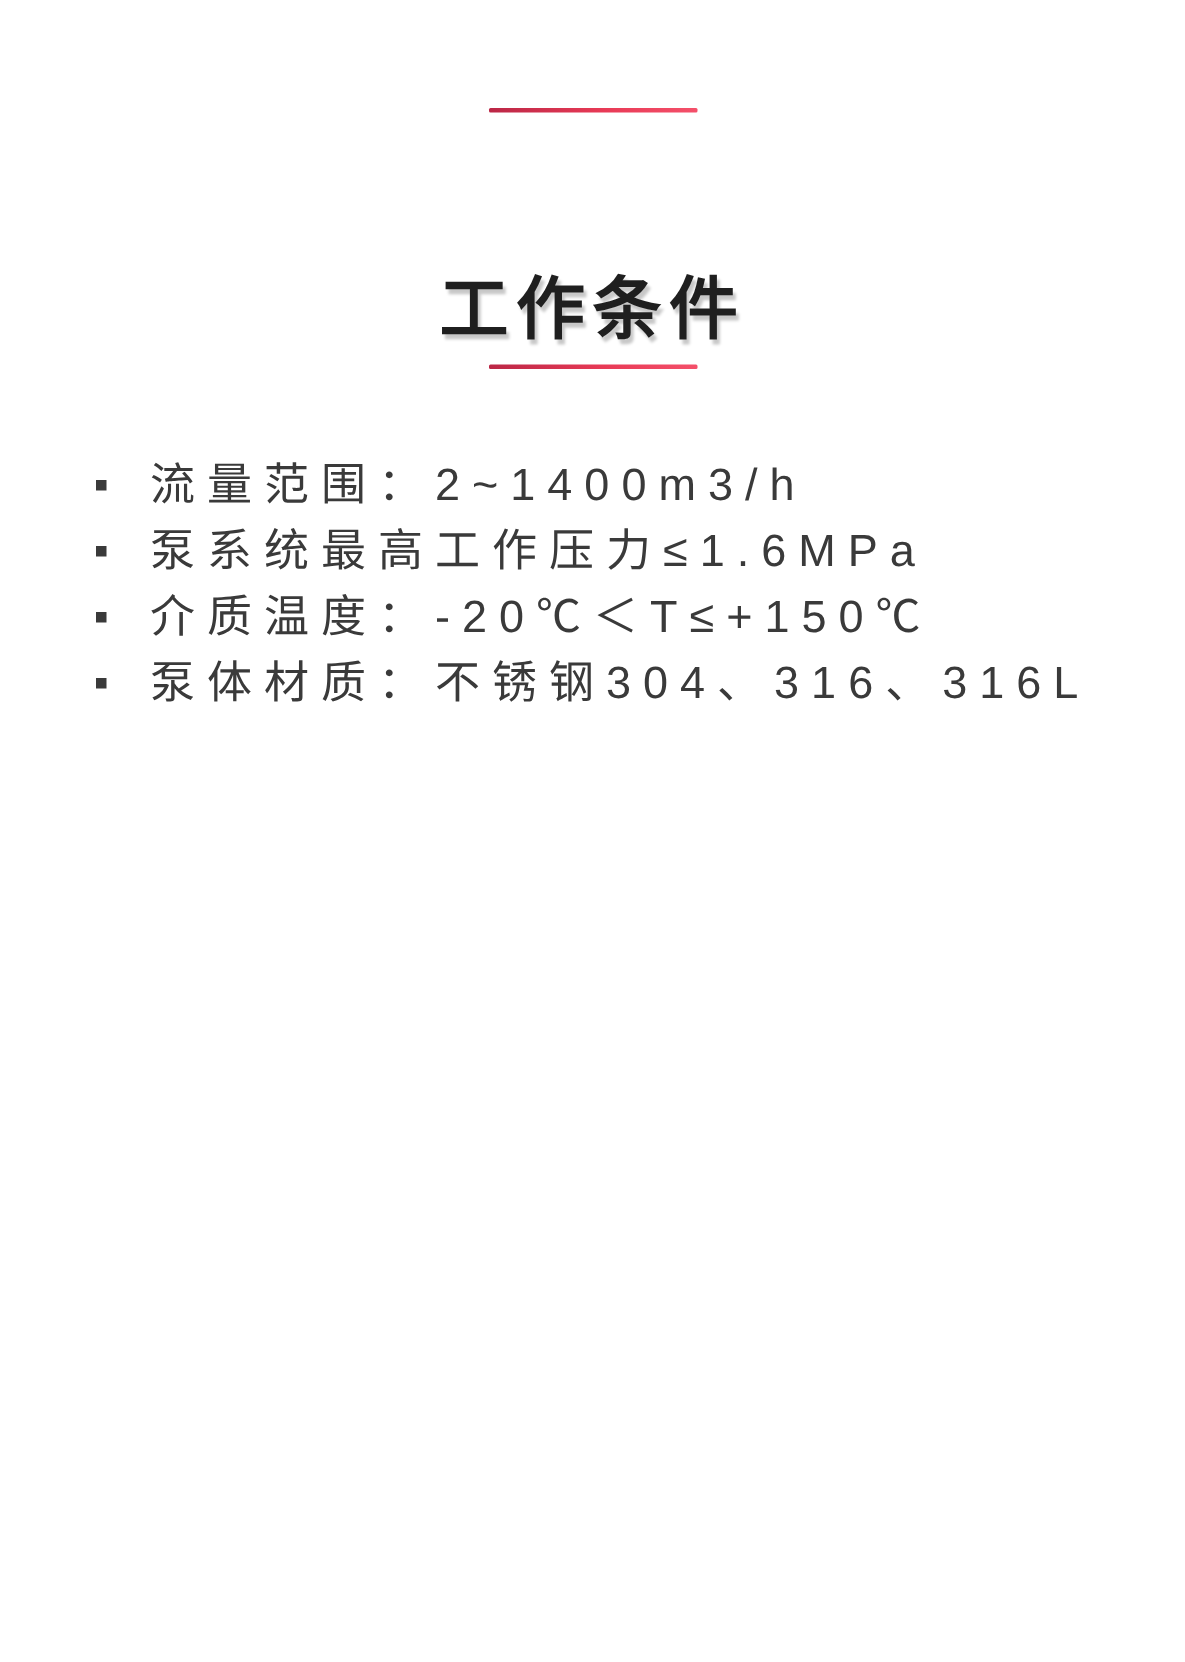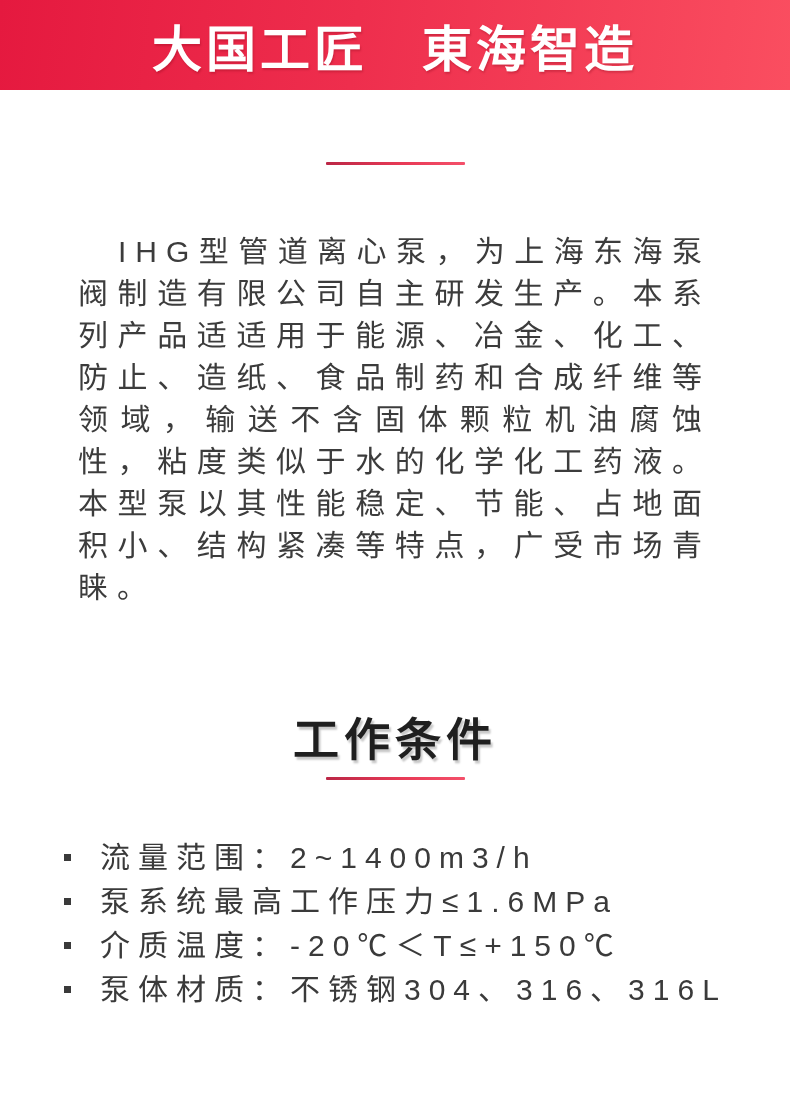--- a/index.html
+++ b/index.html
@@ -96,29 +96,25 @@
     width: 7px;
     height: 7px;
     background: #3a3a3a;
   }
 </style>
 </head>
 <body>
 
 <div class="page">
 
-  <div class="banner">
-    <div class="banner-title">大国工匠　東海智造</div>
-  </div>
 
   <div class="section-title-wrap first">
     <div class="title-underline"></div>
   </div>
 
-  <p class="overview-paragraph">IHG型管道离心泵，为上海东海泵阀制造有限公司自主研发生产。本系列产品适适用于能源、冶金、化工、防止、造纸、食品制药和合成纤维等领域，输送不含固体颗粒机油腐蚀性，粘度类似于水的化学化工药液。本型泵以其性能稳定、节能、占地面积小、结构紧凑等特点，广受市场青睐。</p>
 
   <div class="section-title-wrap second">
     <div class="section-title">工作条件</div>
     <div class="title-underline"></div>
   </div>
 
   <ul class="conditions-list">
     <li>
       <span class="bullet"></span>
       <span>流量范围：2~1400m3/h</span>

